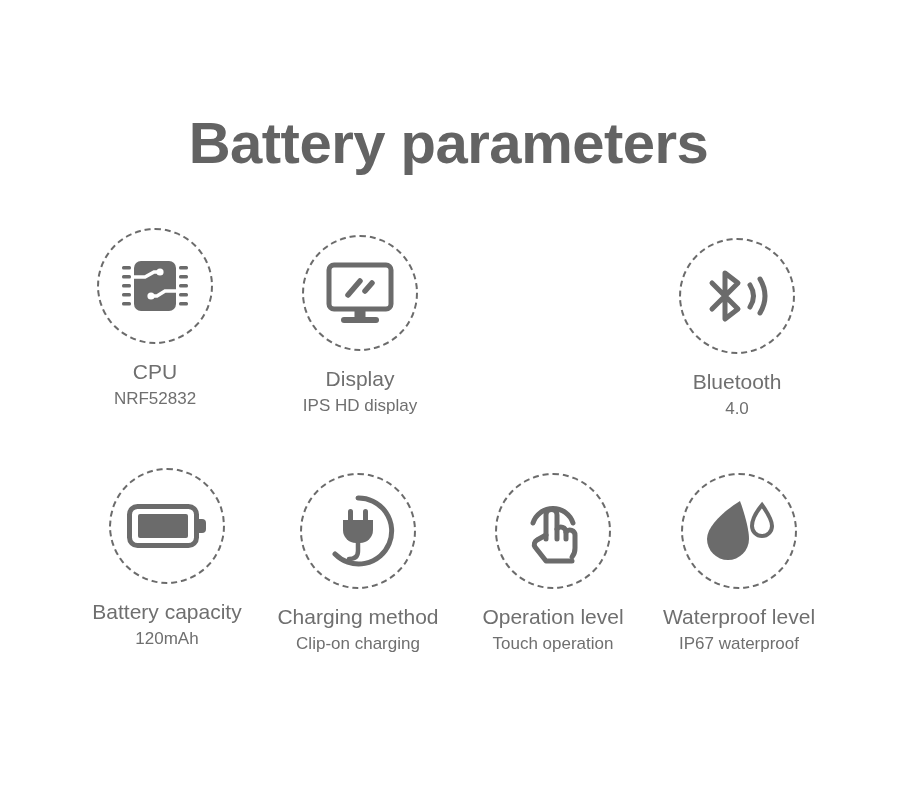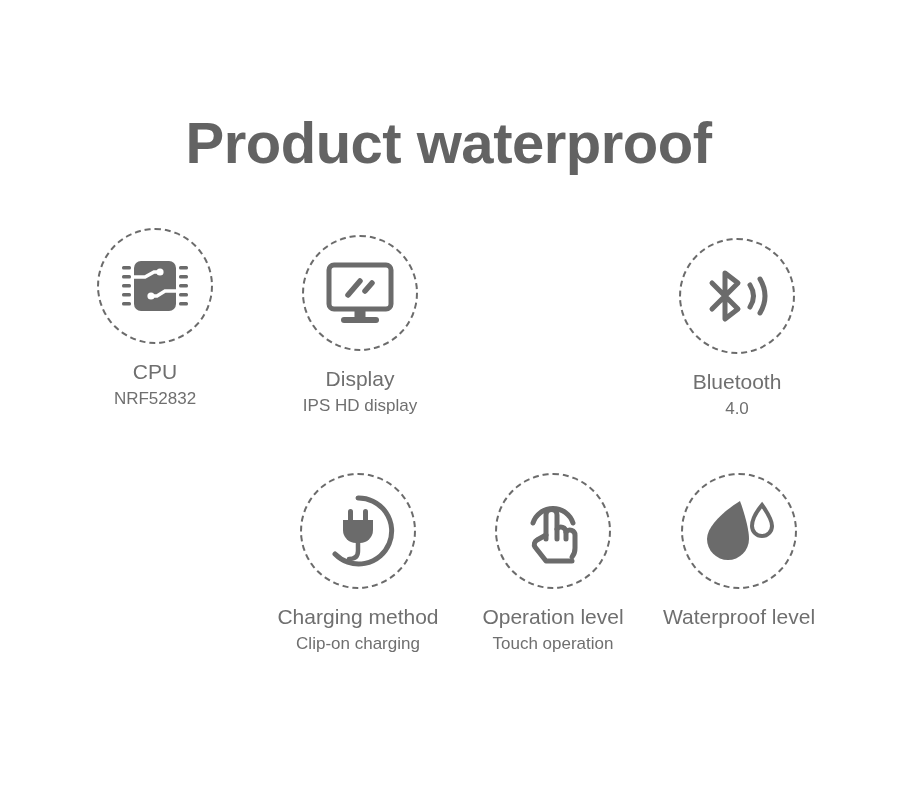--- a/index.html
+++ b/index.html
@@ -79,21 +79,21 @@
   .pos-battery   { left: 52px;  top: 468px; }
   .pos-charging  { left: 243px; top: 473px; }
   .pos-operation { left: 438px; top: 473px; }
   .pos-waterproof{ left: 624px; top: 473px; }
 </style>
 </head>
 <body>
 
 <div class="page">
 
-  <div class="page-title">Product waterproof</div>
+  <div class="page-title">Battery parameters</div>
 
   <div class="spec-item pos-cpu">
     <div class="icon-badge">
       <svg width="74" height="74" viewBox="0 0 74 74">
         <g fill="#6b6b6b">
           <rect x="4" y="17" width="9" height="3.4" rx="1.5"></rect>
           <rect x="4" y="26" width="9" height="3.4" rx="1.5"></rect>
           <rect x="4" y="35" width="9" height="3.4" rx="1.5"></rect>
           <rect x="4" y="44" width="9" height="3.4" rx="1.5"></rect>
           <rect x="4" y="53" width="9" height="3.4" rx="1.5"></rect>
@@ -140,20 +140,31 @@
           <path d="M12 24 L38 50 L25 60 V14 L38 24 L12 50"></path>
           <path d="M50 26 Q57 37 50 48"></path>
           <path d="M60 20 Q70 37 60 54"></path>
         </g>
       </svg>
     </div>
     <div class="spec-label">Bluetooth</div>
     <div class="spec-value">4.0</div>
   </div>
 
+  <div class="spec-item pos-battery">
+    <div class="icon-badge">
+      <svg width="80" height="52" viewBox="0 0 80 52">
+        <rect x="2.5" y="6.5" width="67" height="39" rx="8" fill="none" stroke="#6b6b6b" stroke-width="5"></rect>
+        <rect x="11" y="14" width="50" height="24" rx="2" fill="#6b6b6b"></rect>
+        <path d="M72 19 h3 a4 4 0 0 1 4 4 v6 a4 4 0 0 1 -4 4 h-3 z" fill="#6b6b6b"></path>
+      </svg>
+    </div>
+    <div class="spec-label">Battery capacity</div>
+    <div class="spec-value">120mAh</div>
+  </div>
 
   <div class="spec-item pos-charging">
     <div class="icon-badge">
       <svg width="76" height="76" viewBox="0 0 76 76">
         <path d="M38 5 A33 33 0 1 1 15 61" fill="none" stroke="#6b6b6b" stroke-width="5" stroke-linecap="round"></path>
         <g fill="#6b6b6b">
           <rect x="28" y="16" width="5" height="13" rx="2.5"></rect>
           <rect x="43" y="16" width="5" height="13" rx="2.5"></rect>
           <path d="M23 27 h30 v10 a13 13 0 0 1 -13 13 h-4 a13 13 0 0 1 -13 -13 z"></path>
         </g>
@@ -181,15 +192,16 @@
   </div>
 
   <div class="spec-item pos-waterproof">
     <div class="icon-badge">
       <svg width="74" height="76" viewBox="0 0 74 76">
         <path d="M35 6 C35 6 44 30 44 44 A21 21 0 1 1 2 44 C2 30 22 14 35 6 Z" fill="#6b6b6b" transform="translate(3,2)"></path>
         <path d="M60 12 C60 12 70 26 70 33 A10 10 0 1 1 50 33 C50 26 55 18 60 12 Z" fill="none" stroke="#6b6b6b" stroke-width="4"></path>
       </svg>
     </div>
     <div class="spec-label">Waterproof level</div>
+    <div class="spec-value">IP67 waterproof</div>
   </div>
 
 </div>
 
 </body></html>

